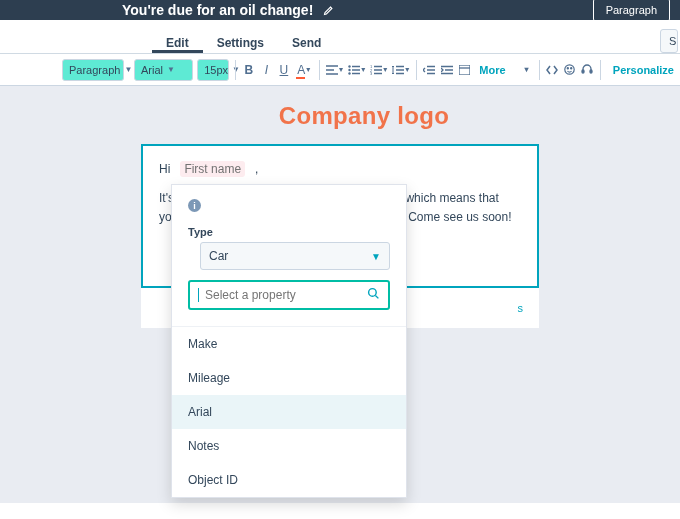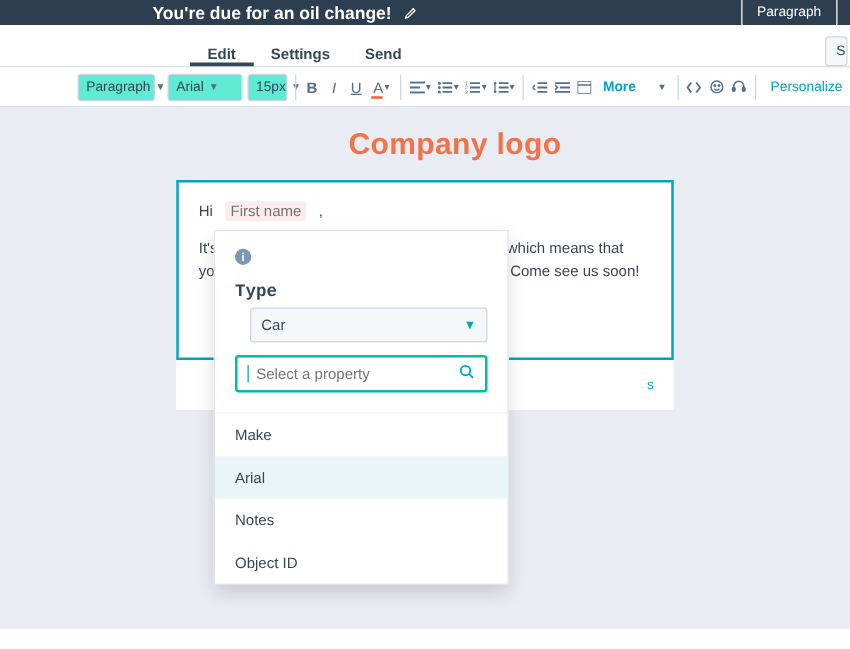--- a/index.html
+++ b/index.html
@@ -140,21 +140,21 @@
     color: #00a4bd;
     font-weight: 600;
     display: flex;
     align-items: center;
     gap: 19px;
     padding: 0 4px;
     cursor: pointer;
   }
   .tb-personalize {
     color: #00a4bd;
-    font-weight: 400;
+    font-weight: 700;
     padding: 0 6px;
     cursor: pointer;
   }
   .spacer1 { flex: 0 0 2px; }
 
   
   .canvas {
     background: #e9ecf2;
     height: calc(519px - 36px - 34px - 32px);
     position: relative;
@@ -226,25 +226,24 @@
     background: #7c98b6;
     color: #fff;
     font-size: 9px;
     display: inline-flex;
     align-items: center;
     justify-content: center;
     font-style: normal;
   }
   .pop-body { padding: 0 16px 10px; }
   .pop-label {
-    font-size: 14px;
+    font-size: 11px;
     color: #33475b;
     font-weight: 600;
     margin: 6px 0 4px;
-    font-family: Liberation Mono, monospace;
   }
   .dd {
     border: 1px solid #cbd6e2;
     background: #f5f8fa;
     height: 28px;
     border-radius: 3px;
     display: flex;
     align-items: center;
     padding: 0 8px;
     font-size: 12px;
@@ -482,18 +481,19 @@
         <span class="search-icon">
           <svg width="13" height="13" viewBox="0 0 24 24" fill="none" stroke="#00a4bd" stroke-width="2.6">
               <circle cx="10" cy="10" r="7"></circle>
               <path d="M21 21l-5.5-5.5"></path>
             </svg>
         </span>
       </div>
     </div>
     <div class="pop-list">
       <div class="pop-item"><span>Make</span></div>
+      <div class="pop-item"><span>Mileage</span></div>
       <div class="pop-item hover"><span>Arial</span></div>
       <div class="pop-item"><span>Notes</span></div>
       <div class="pop-item"><span>Object ID</span></div>
     </div>
   </div>
 </div>
 
 </body></html>

